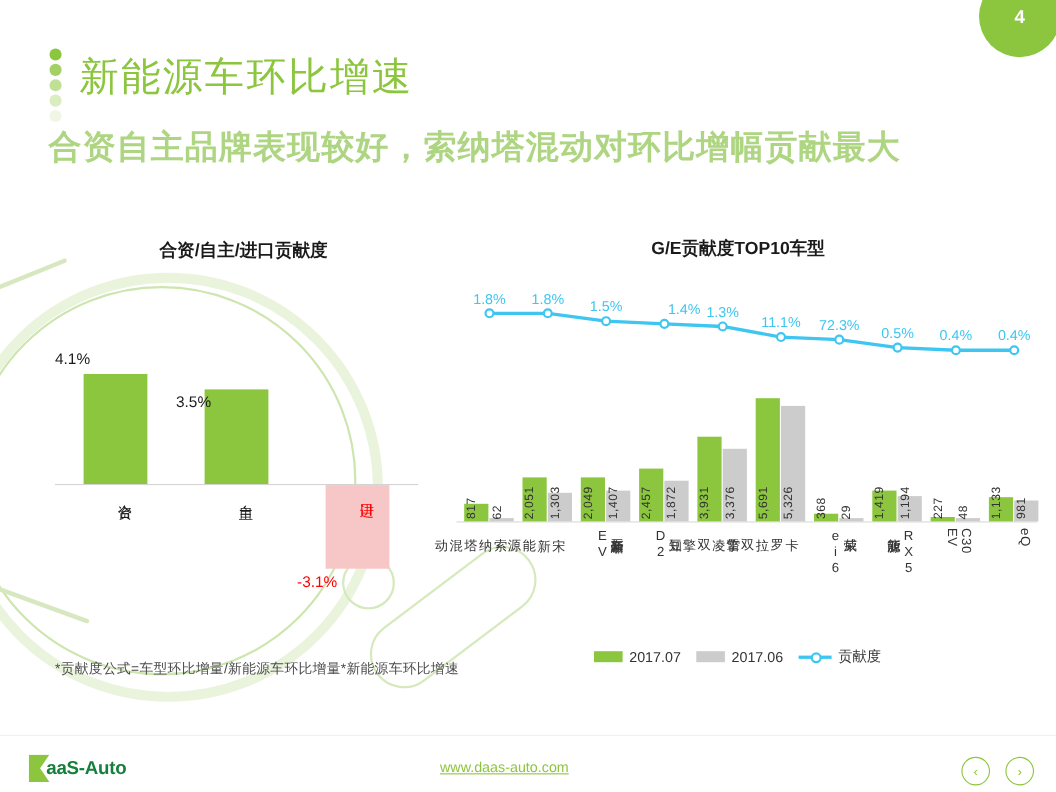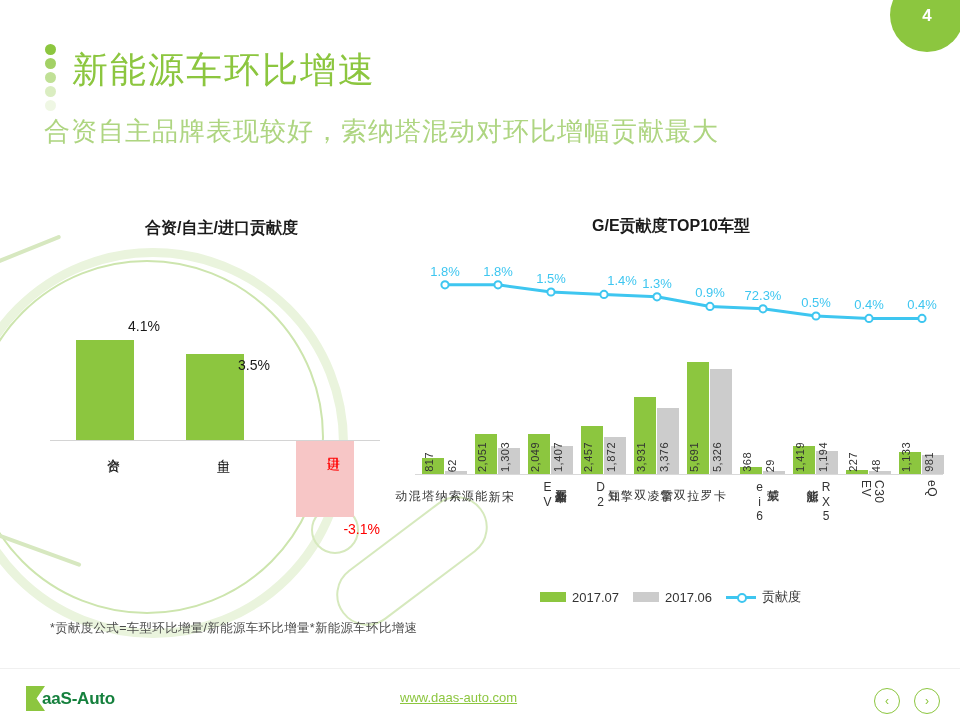--- a/index.html
+++ b/index.html
@@ -29,35 +29,35 @@
       display:flex;align-items:flex-end;justify-content:center;padding-bottom:26px;box-sizing:border-box;}
 
   
   .dots{position:absolute;left:45px;top:44px;display:flex;flex-direction:column;gap:3px;}
   .dots i{display:block;width:11px;height:11px;border-radius:50%;background:#8cc63f;}
   .dots i:nth-child(2){opacity:.80;}
   .dots i:nth-child(3){opacity:.55;}
   .dots i:nth-child(4){opacity:.32;}
   .dots i:nth-child(5){opacity:.14;}
   .main-title{position:absolute;left:72px;top:46px;font-size:36px;color:#8cc63f;letter-spacing:2px;}
-  .subtitle{position:absolute;left:44px;top:114px;font-size:26px;color:#aed581;letter-spacing:1px;}
+  .subtitle{position:absolute;left:44px;top:114px;font-size:30px;color:#aed581;letter-spacing:1px;font-weight:bold;}
 
   
   .chart-title{position:absolute;font-size:16px;font-weight:bold;color:#1a1a1a;}
   #ct-left{left:120px;top:218px;margin-left:25px;}
   #ct-right{left:592px;top:216px;}
 
   
   .lc{position:absolute;left:50px;top:300px;width:330px;height:230px;}
   .lc-axis{position:absolute;left:0;top:140px;width:330px;height:1px;background:#d4d4d4;}
   .lc-col{position:absolute;width:110px;top:0;height:230px;}
   .lc-bar{position:absolute;width:58px;left:26px;}
   .lc-bar.pos{bottom:90px;background:#8cc63f;}
   .lc-bar.neg{top:141px;background:#f7c6c6;}
-  .lc-val{position:absolute;width:110px;text-align:right;font-size:14px;color:#1a1a1a;}
+  .lc-val{position:absolute;width:110px;text-align:left;font-size:14px;color:#1a1a1a;}
   .lc-val.below{color:#ff0000;}
   .lc-cat{position:absolute;width:30px;left:40px;top:148px;font-size:13px;color:#1a1a1a;
       writing-mode:vertical-rl;text-orientation:upright;letter-spacing:1px;line-height:1.05;}
   .lc-cat.redtxt{color:#ff0000;}
 
   
   .rc{position:absolute;left:405px;top:240px;width:545px;height:350px;}
   .rc-baseline{position:absolute;left:10px;top:234px;width:528px;height:1px;background:#d9d9d9;}
   .rc-group{position:absolute;bottom:116px;width:52px;height:234px;}
   .rc-bars{position:absolute;bottom:0;left:0;width:52px;height:234px;}
@@ -82,21 +82,21 @@
   .legend .li{display:flex;align-items:center;gap:6px;}
   .sw{width:26px;height:10px;display:inline-block;}
   .sw.g{background:#8cc63f;}
   .sw.y{background:#cccccc;}
   .lsw{width:30px;height:12px;position:relative;display:inline-block;}
   .lsw:before{content:"";position:absolute;left:0;top:5px;width:30px;height:3px;background:#3ec6f0;}
   .lsw:after{content:"";position:absolute;left:11px;top:2px;width:6px;height:6px;border-radius:50%;
       background:#fff;border:2px solid #3ec6f0;}
 
   
-  .footnote{position:absolute;left:50px;top:620px;font-size:12.5px;color:#4a4a4a;letter-spacing:.3px;}
+  .footnote{position:absolute;left:50px;top:600px;font-size:12.5px;color:#4a4a4a;letter-spacing:.3px;}
   .footer-line{position:absolute;left:0;top:668px;width:960px;height:1px;background:#f0f0f0;}
   .logo{position:absolute;left:26px;top:686px;display:flex;align-items:center;}
   .logo-mark{width:19px;height:25px;background:#8cc63f;
       clip-path:polygon(0 0,100% 0,55% 50%,100% 100%,0 100%);}
   .logo-txt{font-size:17px;font-weight:bold;color:#15803d;margin-left:-3px;letter-spacing:-.2px;}
   .weburl{position:absolute;left:400px;top:690px;font-size:13px;color:#8cc63f;text-decoration:underline;}
   .navbtns{position:absolute;right:20px;top:688px;display:flex;gap:14px;}
   .navbtn{width:24px;height:24px;border:1.6px solid #8cc63f;border-radius:50%;
       display:flex;align-items:center;justify-content:center;color:#8cc63f;font-size:12px;}
 </style>
@@ -249,21 +249,21 @@
           <div class="bar-lbl cur">1,133</div>
           <div class="bar-lbl prev">981</div>
         </div>
         <div class="rc-cat lat">eQ</div>
       </div>
       <div class="pt-lbl" style="left: 40px; top: 23.8px;">1.8%</div>
       <div class="pt-lbl" style="left: 93px; top: 23.8px;">1.8%</div>
       <div class="pt-lbl" style="left: 146px; top: 31px;">1.5%</div>
       <div class="pt-lbl" style="left: 217px; top: 33.4px;">1.4%</div>
       <div class="pt-lbl" style="left: 252px; top: 35.8px;">1.3%</div>
-      <div class="pt-lbl" style="left: 305px; top: 45.4px;">0.9%</div>
+      <div class="pt-lbl" style="left: 305px; top: 45.4px;">11.1%</div>
       <div class="pt-lbl" style="left: 358px; top: 47.8px;">72.3%</div>
       <div class="pt-lbl" style="left: 411px; top: 55px;">0.5%</div>
       <div class="pt-lbl" style="left: 464px; top: 57.4px;">0.4%</div>
       <div class="pt-lbl" style="left: 517px; top: 57.4px;">0.4%</div>
     </div>
 
   <div class="legend">
     <div class="li">
       <span class="sw g"></span>
       <span>2017.07</span>

